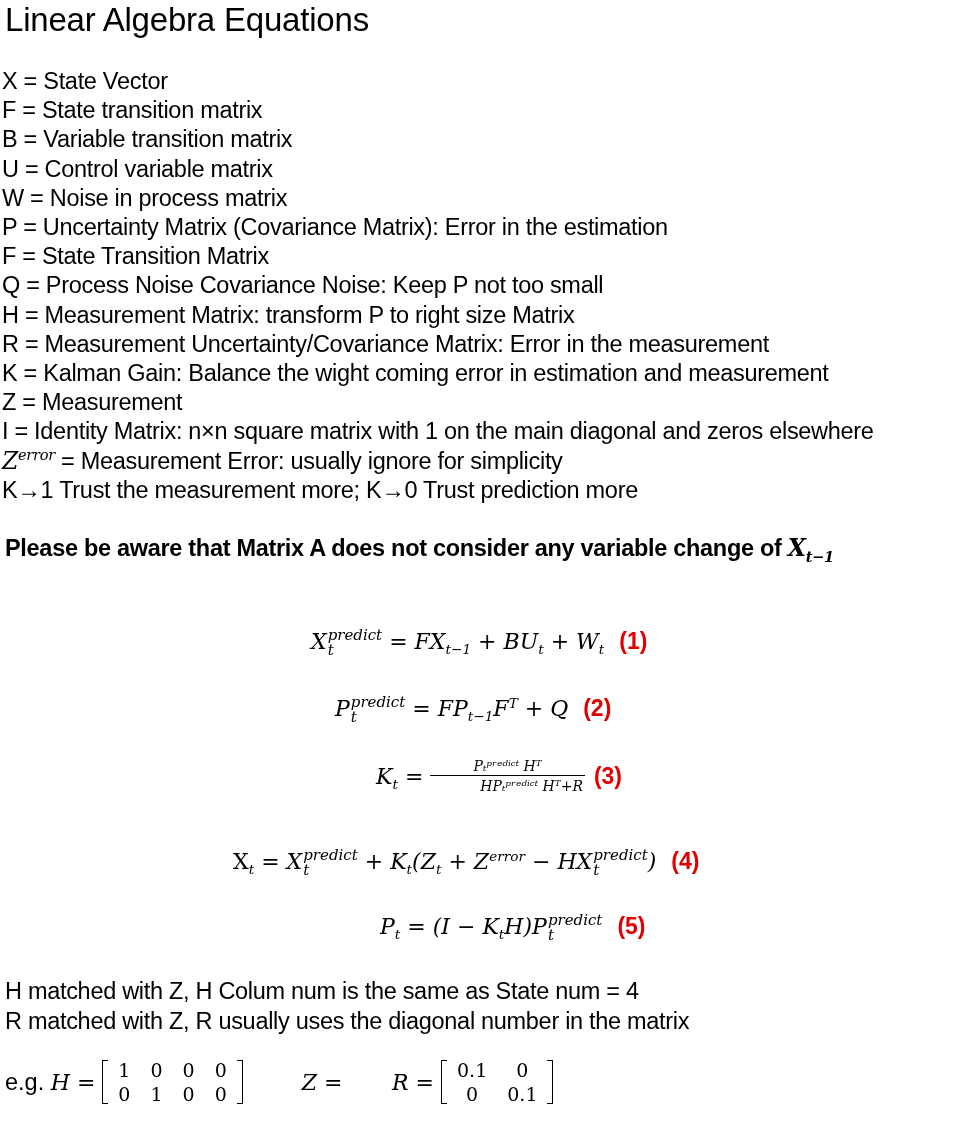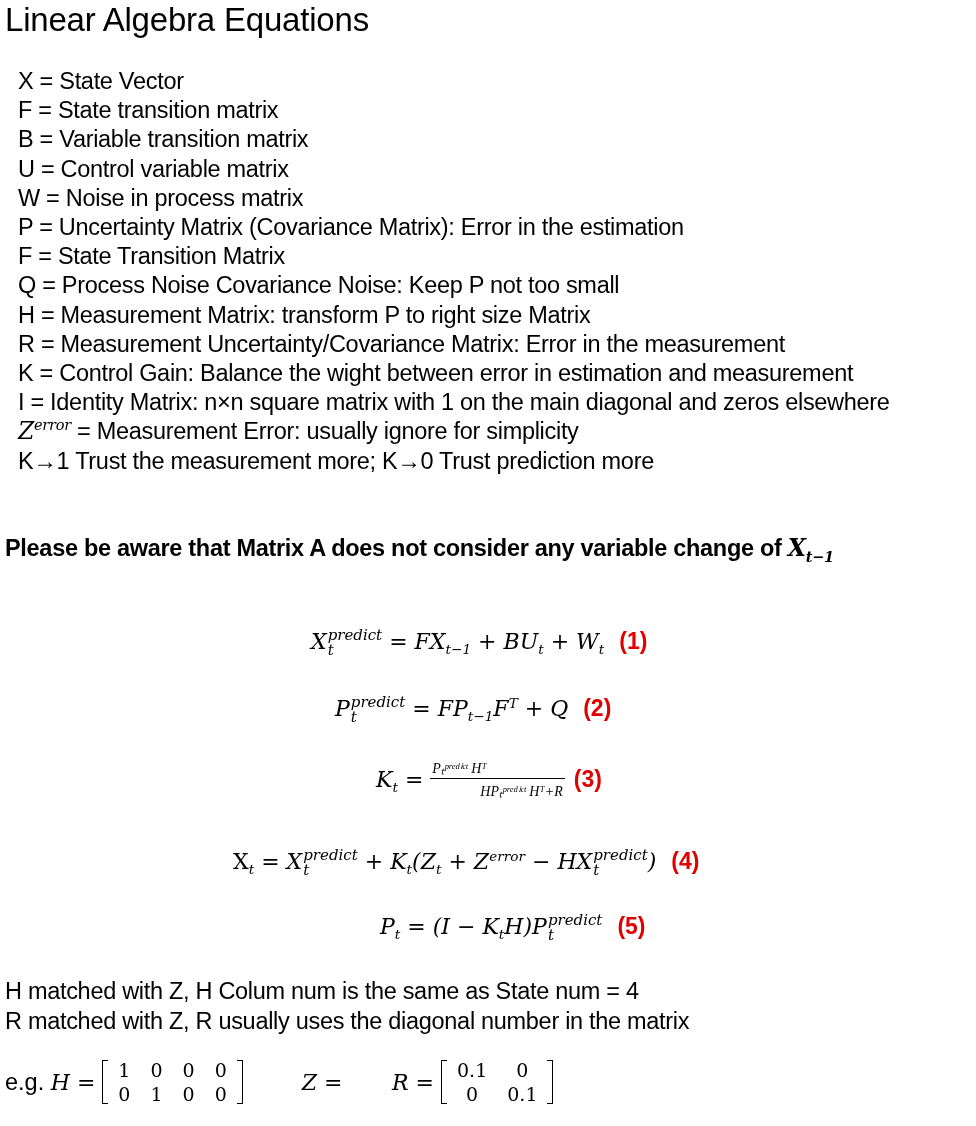--- a/index.html
+++ b/index.html
@@ -4,37 +4,37 @@
   <style>
     html, body { margin: 0; padding: 0; background: #ffffff; }
     body {
       width: 976px; height: 1126px; overflow: hidden; position: relative;
       font-family: "Liberation Sans", sans-serif; color: #000;
     }
     .title {
       position: absolute; left: 5px; top: 0px;
       font-size: 33px; line-height: 40px; letter-spacing: -0.2px;
     }
-    .defs { position: absolute; left: 18px; top: 67px; }
+    .defs { position: absolute; left: 2px; top: 67px; }
     .def {
       font-size: 23.5px; line-height: 29.2px; white-space: nowrap;
       letter-spacing: -0.3px;
     }
     .notes1 { position: absolute; left: 5px; top: 534px; font-weight: bold; }
     .notes2 { position: absolute; left: 5px; top: 977px; }
     .note { font-size: 23.5px; line-height: 29.5px; white-space: nowrap; letter-spacing: -0.3px; }
     .m { font-family: "DejaVu Serif", "Liberation Serif", serif; font-style: italic; }
     .mu { font-family: "DejaVu Serif", "Liberation Serif", serif; margin-top: 40px; }
     sub, sup { font-size: 62%; line-height: 0; }
     .eq {
       position: absolute; white-space: nowrap;
       font-family: "DejaVu Serif", "Liberation Serif", serif; font-size: 22px;
     }
     .eqnum { color: #e00000; font-family: "Liberation Sans", sans-serif; font-weight: bold; font-style: normal; font-size: 23px; margin-left: 8px; }
-    .frac { display: inline-block; vertical-align: middle; text-align: left; font-size: 14px; font-family: Liberation Serif, serif; }
+    .frac { display: inline-block; vertical-align: middle; text-align: center; font-size: 14px; }
     .frac .num { display: block; padding: 0 2px 1px 2px; border-bottom: 1.5px solid #000; }
     .frac .den { display: block; padding: 2px 2px 0 2px; margin-left: 48px; }
     .mat { display: inline-block; vertical-align: middle; position: relative; padding: 0 6px; }
     .mat::before, .mat::after {
       content: ""; position: absolute; top: 2px; bottom: 2px; width: 5px;
       border-top: 1.5px solid #000; border-bottom: 1.5px solid #000;
     }
     .mat::before { left: 0; border-left: 1.5px solid #000; }
     .mat::after { right: 0; border-right: 1.5px solid #000; }
     .mat table { border-collapse: collapse; font-family: "DejaVu Serif", "Liberation Serif", serif; font-size: 19px; }
@@ -51,21 +51,22 @@
   <div class="def"><span>X</span><span> = State Vector</span></div>
   <div class="def"><span>F</span><span> = State transition matrix</span></div>
   <div class="def"><span>B</span><span> = Variable transition matrix</span></div>
   <div class="def"><span>U</span><span> = Control variable matrix</span></div>
   <div class="def"><span>W</span><span> = Noise in process matrix</span></div>
   <div class="def"><span>P</span><span> = Uncertainty Matrix (Covariance Matrix): Error in the estimation</span></div>
   <div class="def"><span>F</span><span> = State Transition Matrix</span></div>
   <div class="def"><span>Q</span><span> = Process Noise Covariance Noise: Keep P not too small</span></div>
   <div class="def"><span>H</span><span> = Measurement Matrix: transform P to right size Matrix</span></div>
   <div class="def"><span>R</span><span> = Measurement Uncertainty/Covariance Matrix: Error in the measurement</span></div>
-  <div class="def"><span>K</span><span> = Control Gain: Balance the wight between error in estimation and measurement</span></div>
+  <div class="def"><span>K</span><span> = Kalman Gain: Balance the wight coming error in estimation and measurement</span></div>
+  <div class="def"><span>Z</span><span> = Measurement</span></div>
   <div class="def"><span>I</span><span> = Identity Matrix: n×n square matrix with 1 on the main diagonal and zeros elsewhere</span></div>
   <div class="def"><span class="m"><span>Z</span><sup>error</sup></span><span> = Measurement Error: usually ignore for simplicity</span></div>
   <div class="def">K→1 Trust the measurement more; K→0 Trust prediction more</div>
 </div>
 
 <div class="notes1">
   <div class="note"><span>Please be aware that Matrix A does not consider any variable change of </span><span class="m"><span>X</span><sub>t−1</sub></span></div>
 </div>
 
 <div class="eq" style="left:311px; top:628px;">

